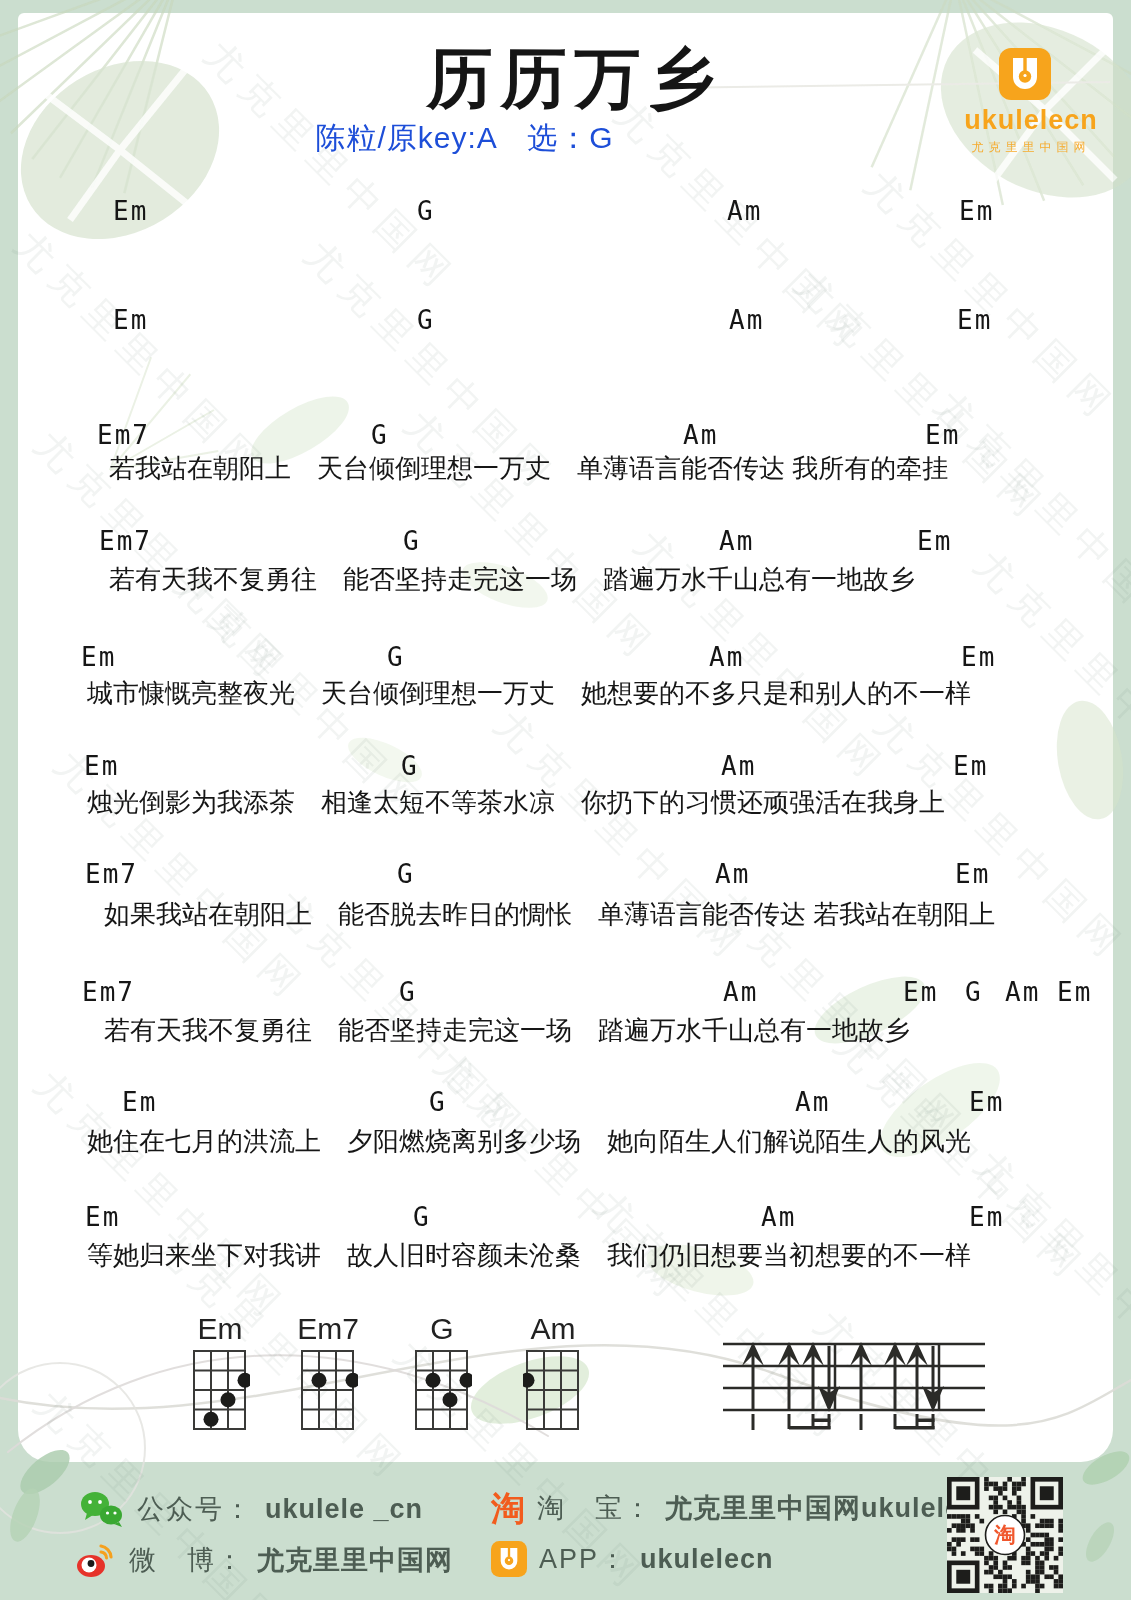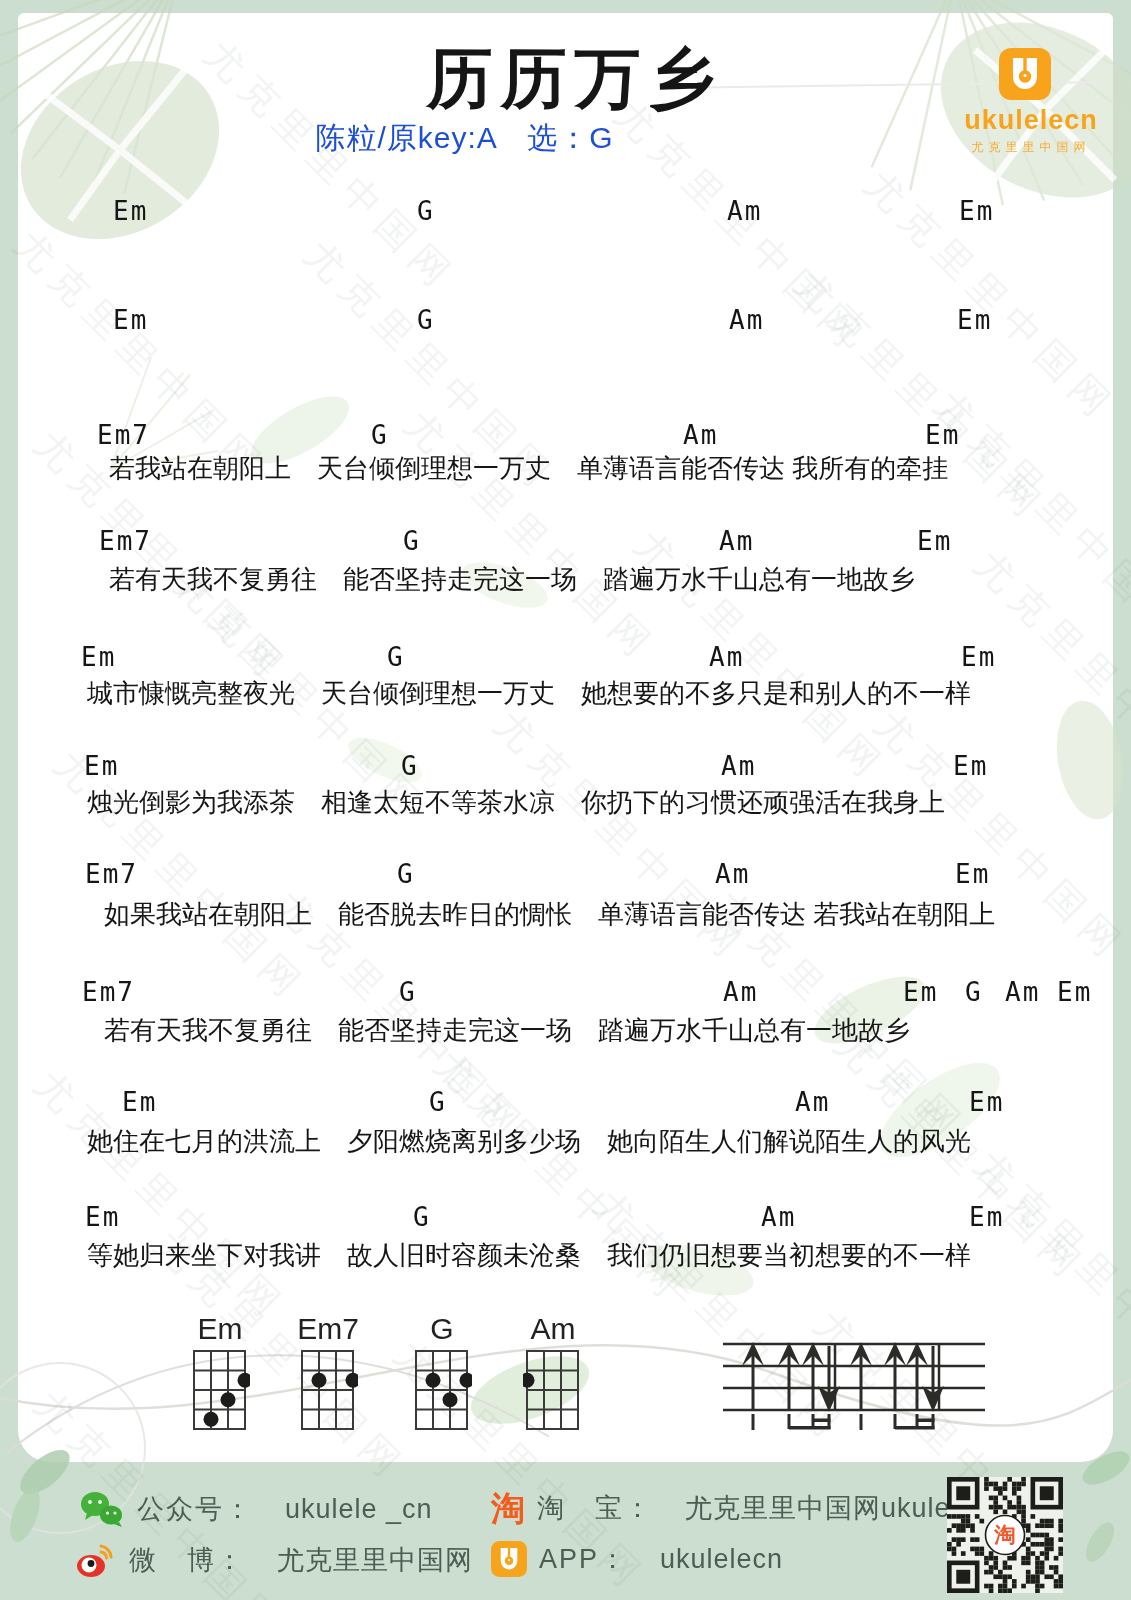--- a/index.html
+++ b/index.html
@@ -23,21 +23,21 @@
   .chord{position:absolute;top:0;font-family:"DejaVu Sans Mono","Liberation Mono",monospace;
          font-size:26px;letter-spacing:2px;color:#161616;white-space:nowrap;}
   .lyric{position:absolute;font-size:26px;color:#161616;white-space:nowrap;}
   .diagram{position:absolute;width:110px;text-align:center;}
   .dlabel{font-size:30px;color:#222;margin-bottom:2px;}
   #strum{position:absolute;left:712px;top:1336px;}
   .f-item{position:absolute;display:flex;align-items:center;color:#4d5d53;font-size:27px;
           white-space:nowrap;z-index:4;}
   .f-icon{display:inline-flex;margin-right:12px;}
   .f-label{letter-spacing:2px;}
-  .f-value{margin-left:32px;letter-spacing:1px;}
+  .f-value{margin-left:12px;letter-spacing:1px;font-weight:bold;}
   .tao-glyph{color:#f25c1d;font-weight:700;font-size:34px;line-height:1;}
   #qr{position:absolute;left:938px;top:1477px;z-index:4;}
 </style>
 </head>
 <body>
 
 <div id="page">
 
   <div id="card"></div>
 

